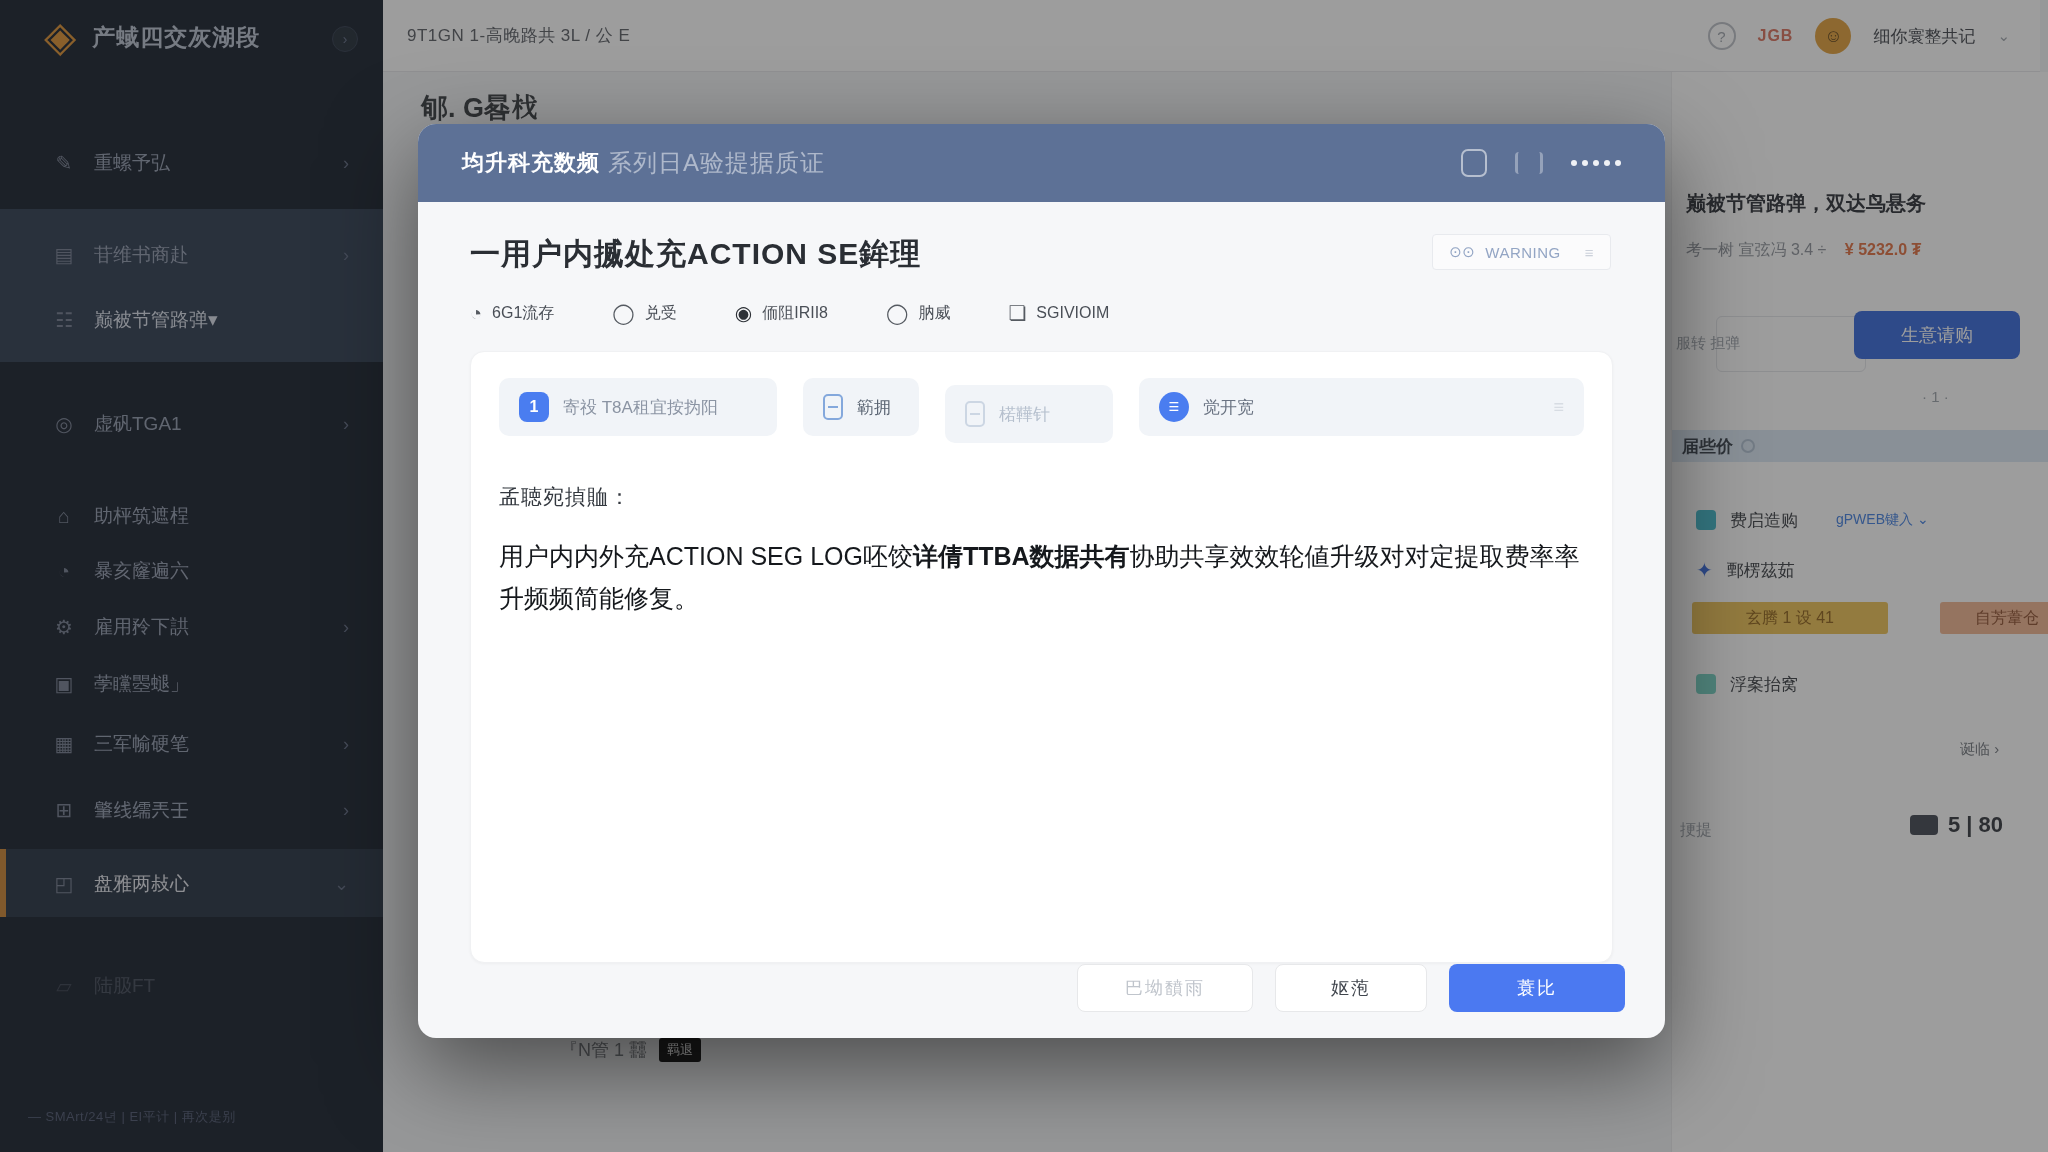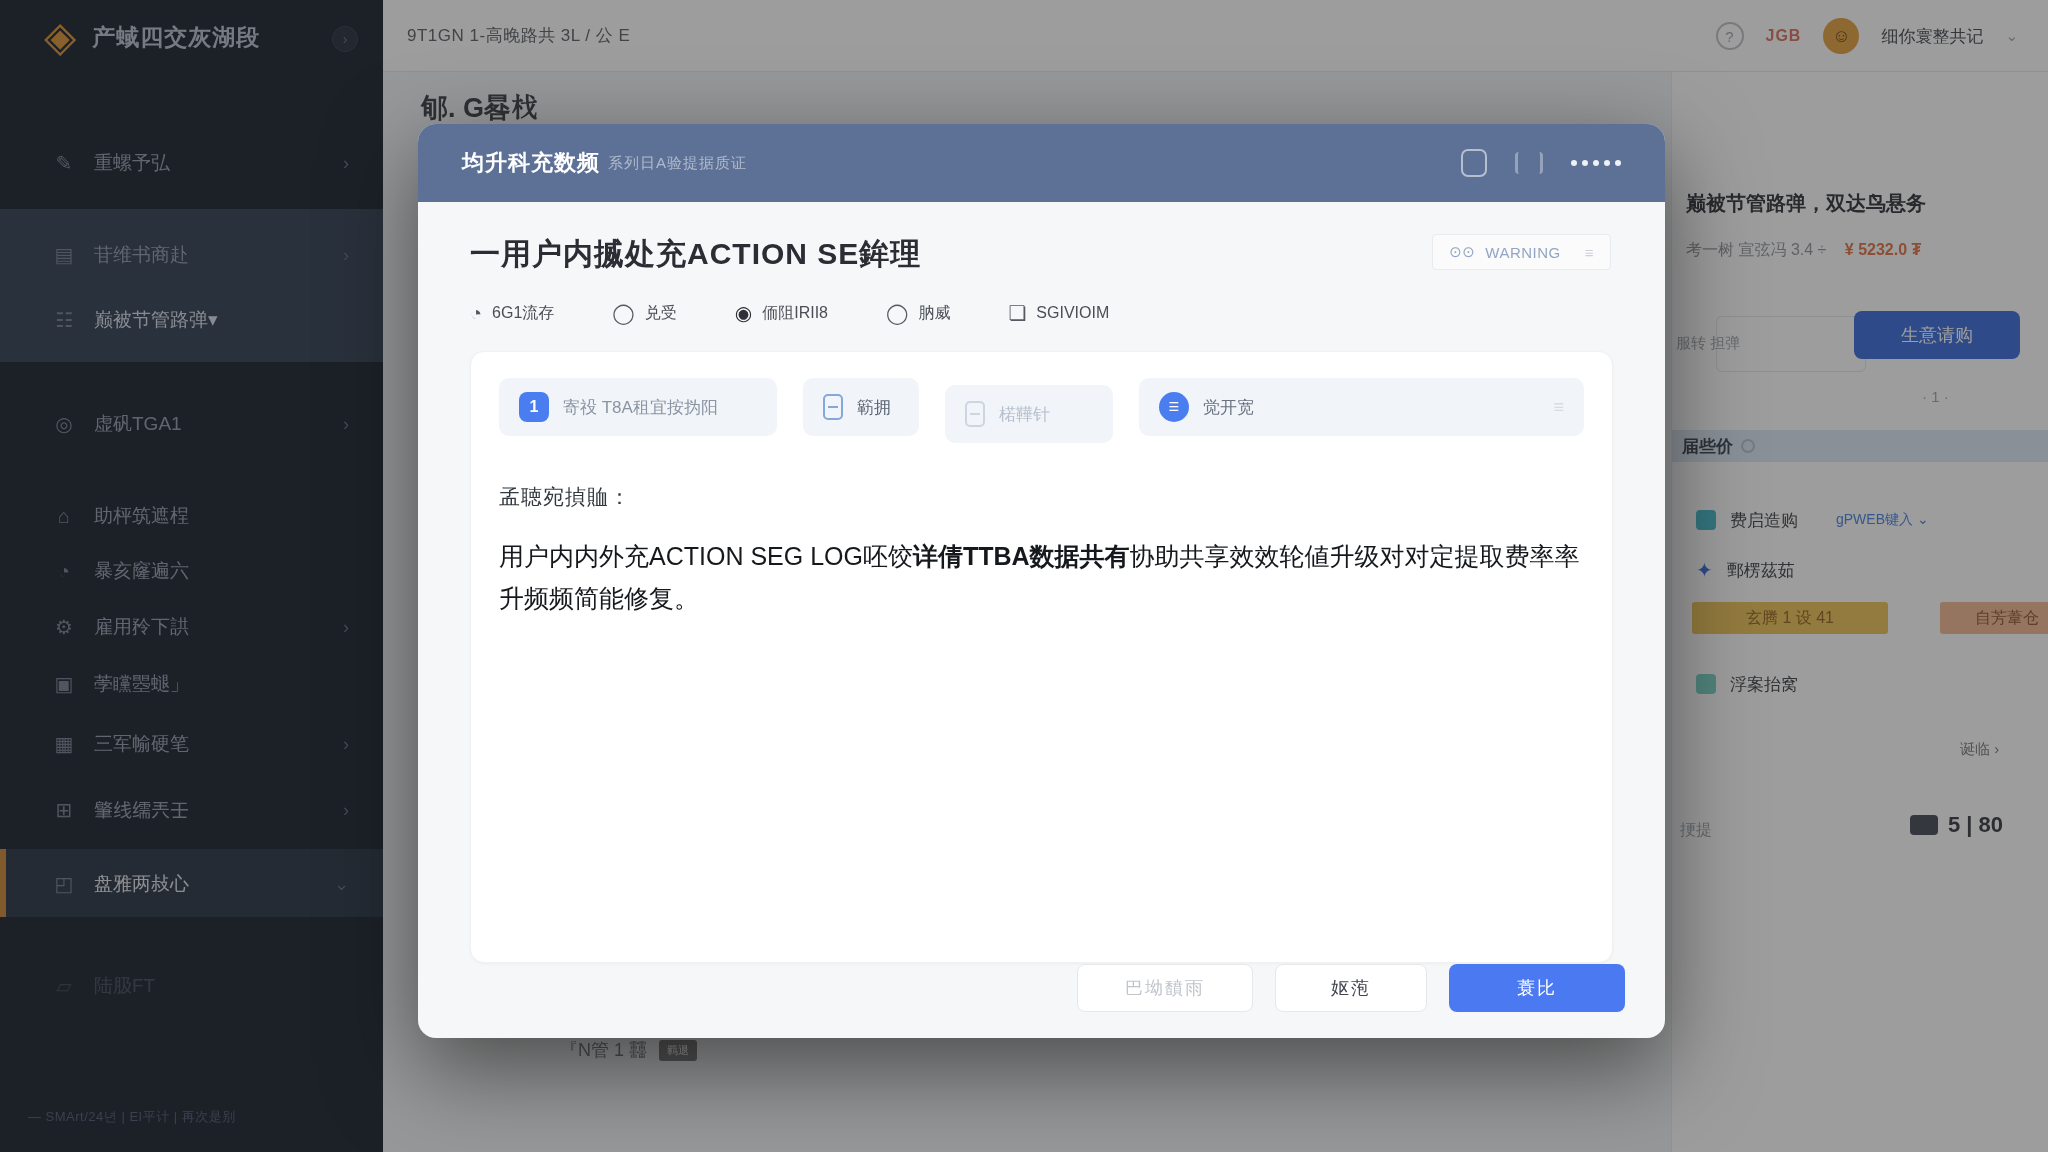--- a/index.html
+++ b/index.html
@@ -20,21 +20,21 @@
     padding-left:52px;gap:18px;color:#8d97ab;font-size:19px;z-index:2;}
   .s-item .s-icon{font-size:20px;color:#6e788c;width:24px;text-align:center;}
   .s-item .s-chev{position:absolute;right:34px;color:#57627a;font-size:18px;}
   .s-item.bright{color:#d7dde8;}
   .s-item.active{color:#e0e3ea;}
   .s-item.faint{opacity:.35;}
   .s-footer{position:absolute;left:28px;top:1108px;font-size:13px;color:#46506a;letter-spacing:.5px;}
 
   
   .main{position:absolute;left:383px;top:0;right:0;bottom:0;background:#f4f5f7;z-index:1;}
-  .topbar{position:absolute;left:0;top:0;right:0;height:72px;background:#ffffff;border-bottom:1px solid #e6e7ea;}
+  .topbar{position:absolute;left:0;top:0;right:8px;height:72px;background:#ffffff;border-bottom:1px solid #e6e7ea;}
   .breadcrumb{position:absolute;left:24px;top:24px;font-size:17px;color:#53575e;letter-spacing:.5px;}
   .tb-right{position:absolute;right:30px;top:0;height:72px;display:flex;align-items:center;gap:22px;}
   .help-circle{width:28px;height:28px;border-radius:50%;border:2px solid #b9bdc4;color:#9aa0a8;
     font-size:15px;display:flex;align-items:center;justify-content:center;}
   .tb-badge{color:#d86a55;font-size:16px;font-weight:bold;letter-spacing:1px;}
   .avatar{width:36px;height:36px;border-radius:50%;background:#e09b32;color:#5a3b0d;
     display:flex;align-items:center;justify-content:center;font-size:18px;font-weight:bold;}
   .tb-user{font-size:17px;color:#3a3e45;}
   .tb-caret{color:#9aa0a8;font-size:15px;}
   .page-title{position:absolute;left:38px;top:86px;font-size:27px;font-weight:bold;color:#2f3338;}
@@ -65,31 +65,31 @@
     display:flex;align-items:center;justify-content:center;font-size:16px;color:#8a5c12;}
   .pill-o{position:absolute;left:230px;top:530px;width:134px;height:32px;background:#f0b28d;border-radius:3px;
     display:flex;align-items:center;justify-content:center;font-size:16px;color:#8a4a28;margin-left:38px;}
   .rp-more{position:absolute;left:288px;top:668px;font-size:15px;color:#6b7077;}
   .rp-bottom-label{position:absolute;left:8px;top:748px;font-size:16px;color:#9aa0a8;}
   .rp-bottom-val{position:absolute;left:238px;top:740px;display:flex;align-items:center;gap:10px;
     font-size:22px;font-weight:bold;color:#2b2f36;}
   .chip-dark{width:28px;height:20px;background:#3a3f4a;border-radius:4px;}
 
   .behind-note{position:absolute;left:560px;top:1038px;z-index:1;font-size:18px;color:#6d7177;display:flex;align-items:center;gap:12px;}
-  .behind-badge{background:#737373;color:#fff;font-size:11px;padding:3px 8px;border-radius:3px;}
+  .behind-badge{background:#000000;color:#fff;font-size:13px;padding:3px 8px;border-radius:3px;}
 
   
   .overlay{position:absolute;inset:0;background:rgba(47,47,47,0.47);z-index:10;}
 
   
   .modal{position:absolute;left:418px;top:124px;width:1247px;height:914px;border-radius:18px;overflow:hidden;
     background:#f6f7f9;box-shadow:0 30px 90px rgba(0,0,0,.5);z-index:20;}
   .m-header{height:78px;background:#5d7196;display:flex;align-items:center;padding:8px 44px;}
   .m-title{font-size:22px;font-weight:bold;color:#ffffff;letter-spacing:1px;}
-  .m-subtitle{font-size:15px;color:rgba(255,255,255,.5);margin-left:8px;letter-spacing:1px;}
+  .m-subtitle{font-size:24px;color:rgba(255,255,255,.5);margin-left:8px;letter-spacing:1px;}
   .m-hicons{margin-left:auto;display:flex;align-items:center;gap:28px;}
   .ic-window{width:26px;height:28px;border:2px solid rgba(255,255,255,.55);border-radius:7px;}
   .ic-bracket{width:28px;height:22px;border-left:3px solid rgba(255,255,255,.35);border-right:3px solid rgba(255,255,255,.35);border-radius:4px;}
   .ic-dots{display:flex;gap:5px;}
   .ic-dots i{width:6px;height:6px;border-radius:50%;background:rgba(255,255,255,.9);}
   .m-body{position:relative;padding:0 52px;height:836px;}
   .m-h1{margin:0;padding-top:32px;font-size:30px;font-weight:600;color:#2a2e34;letter-spacing:1px;}
   .warn-pill{position:absolute;right:54px;top:32px;display:flex;align-items:center;gap:10px;
     background:#fbfbfc;border:1px solid #e8eaee;border-radius:4px;padding:8px 16px;
     font-size:15px;color:#93a5c4;letter-spacing:.5px;}

